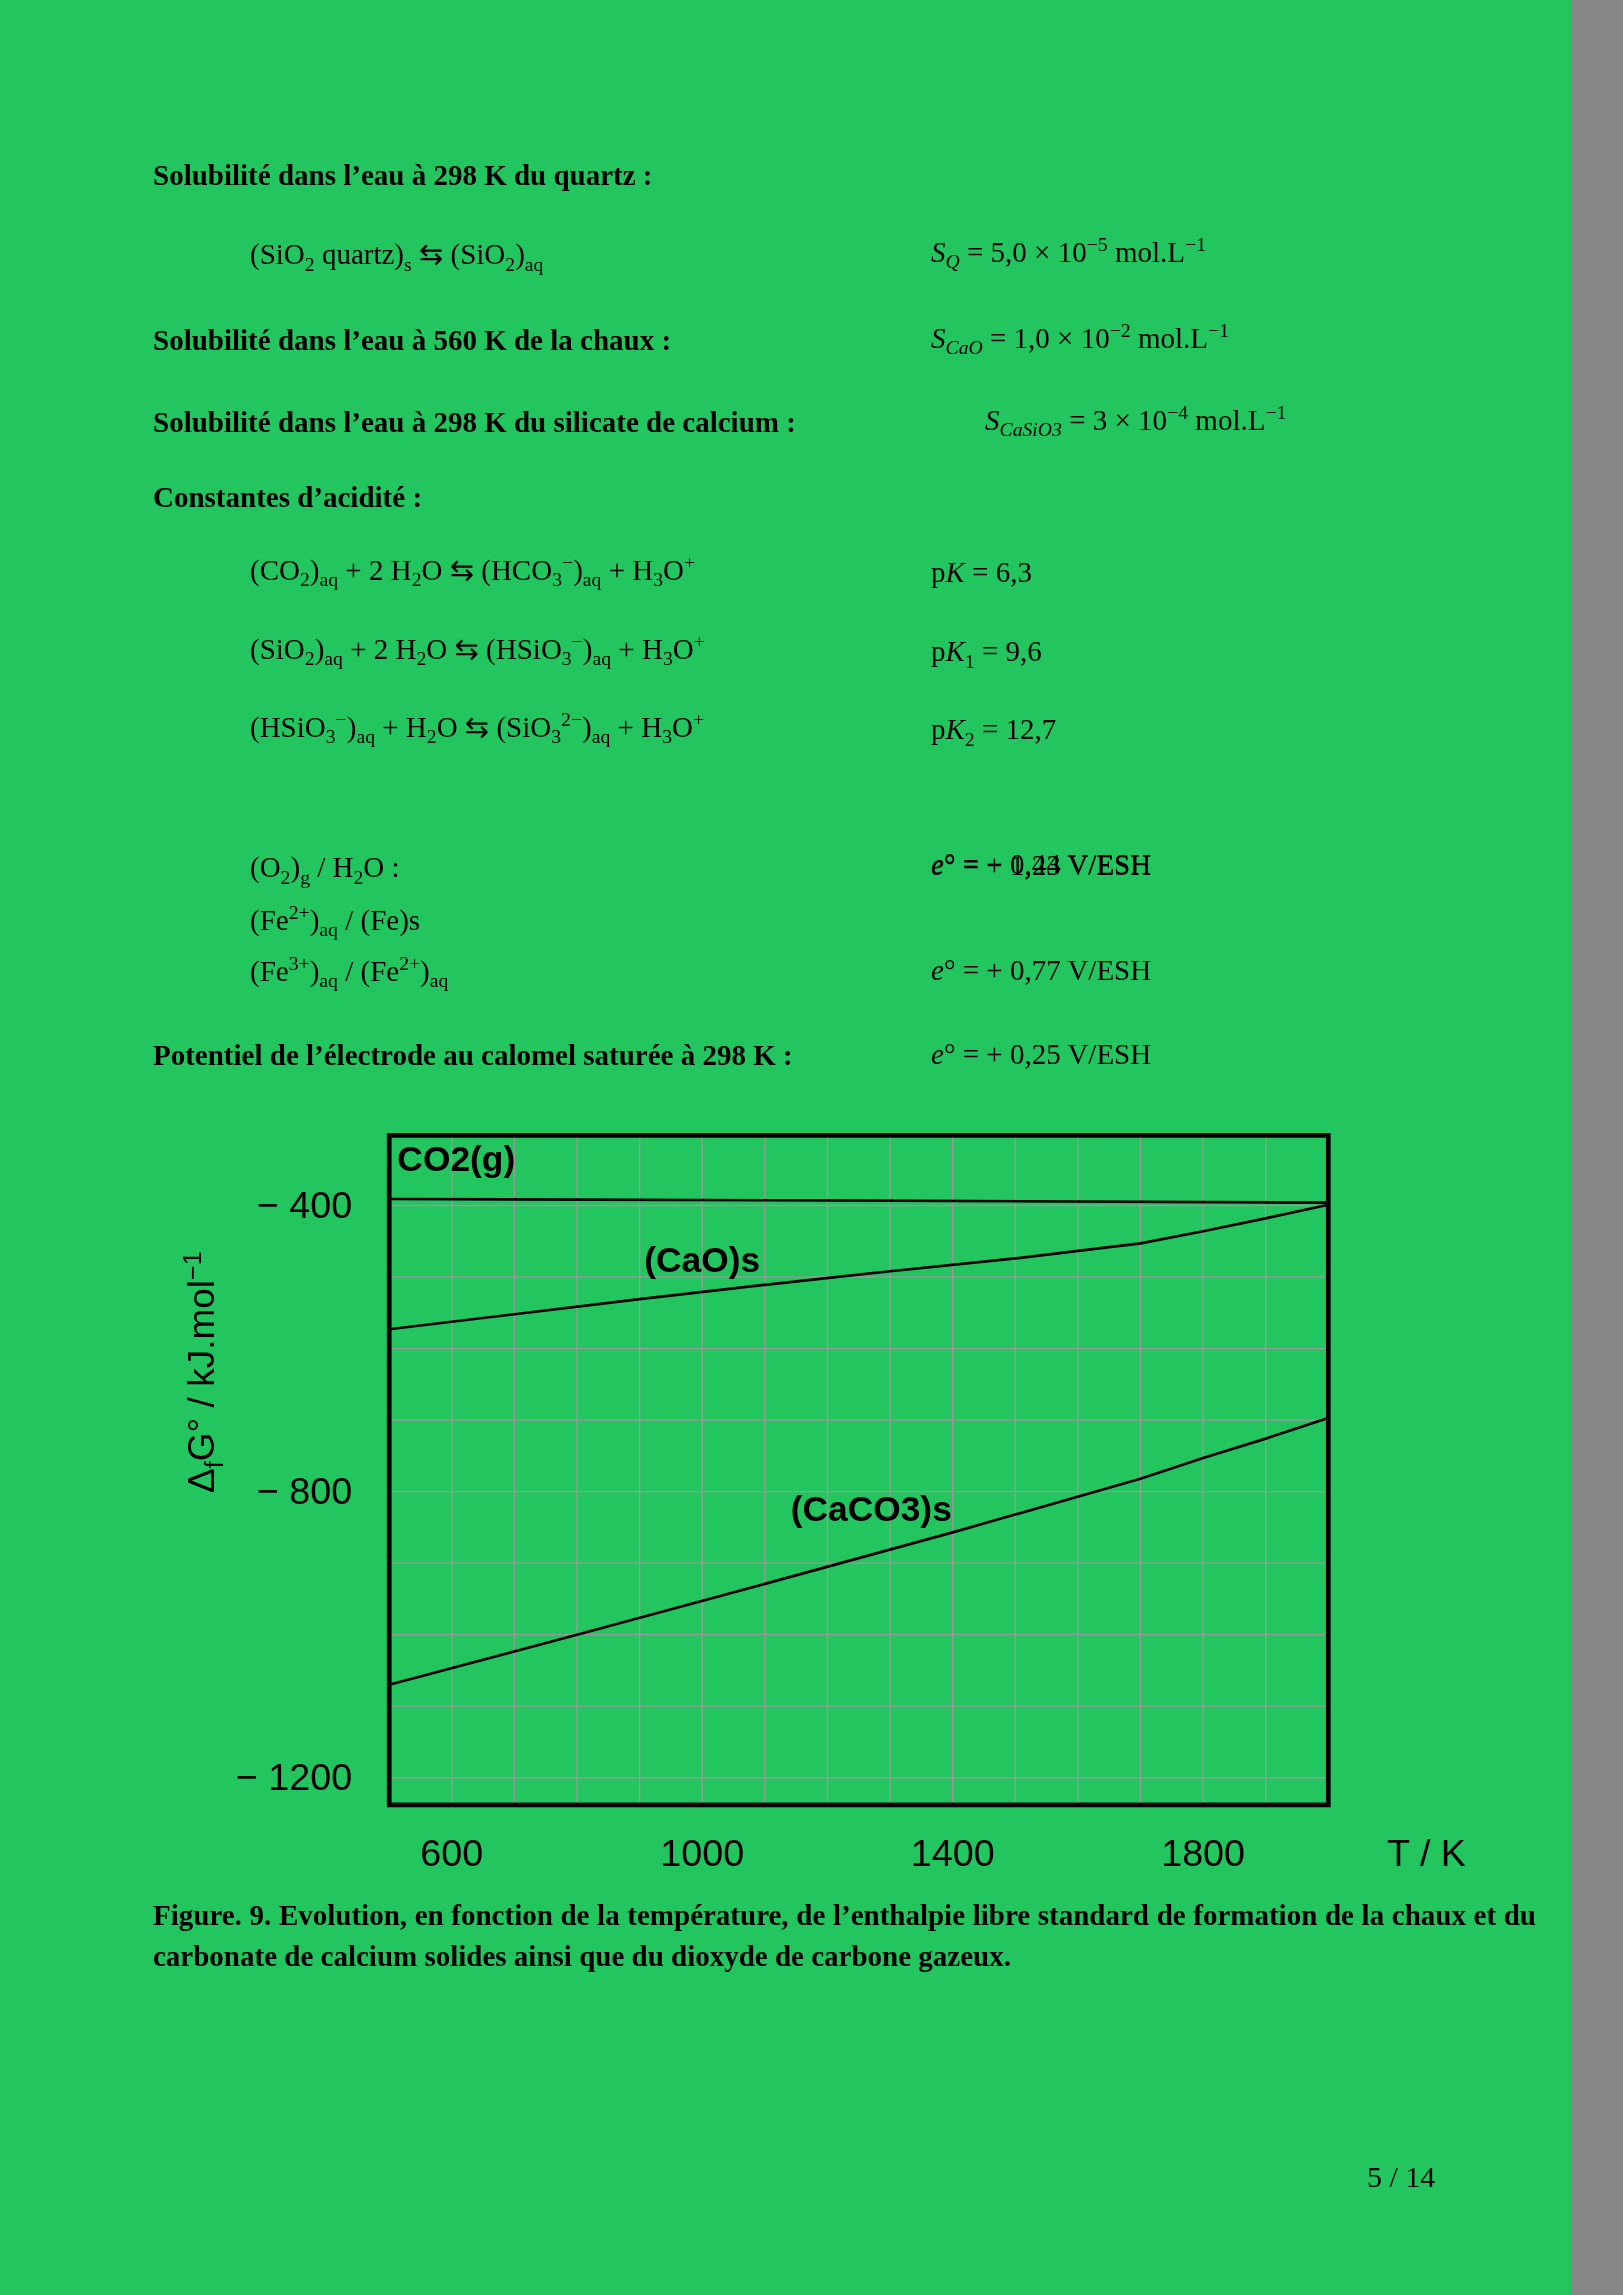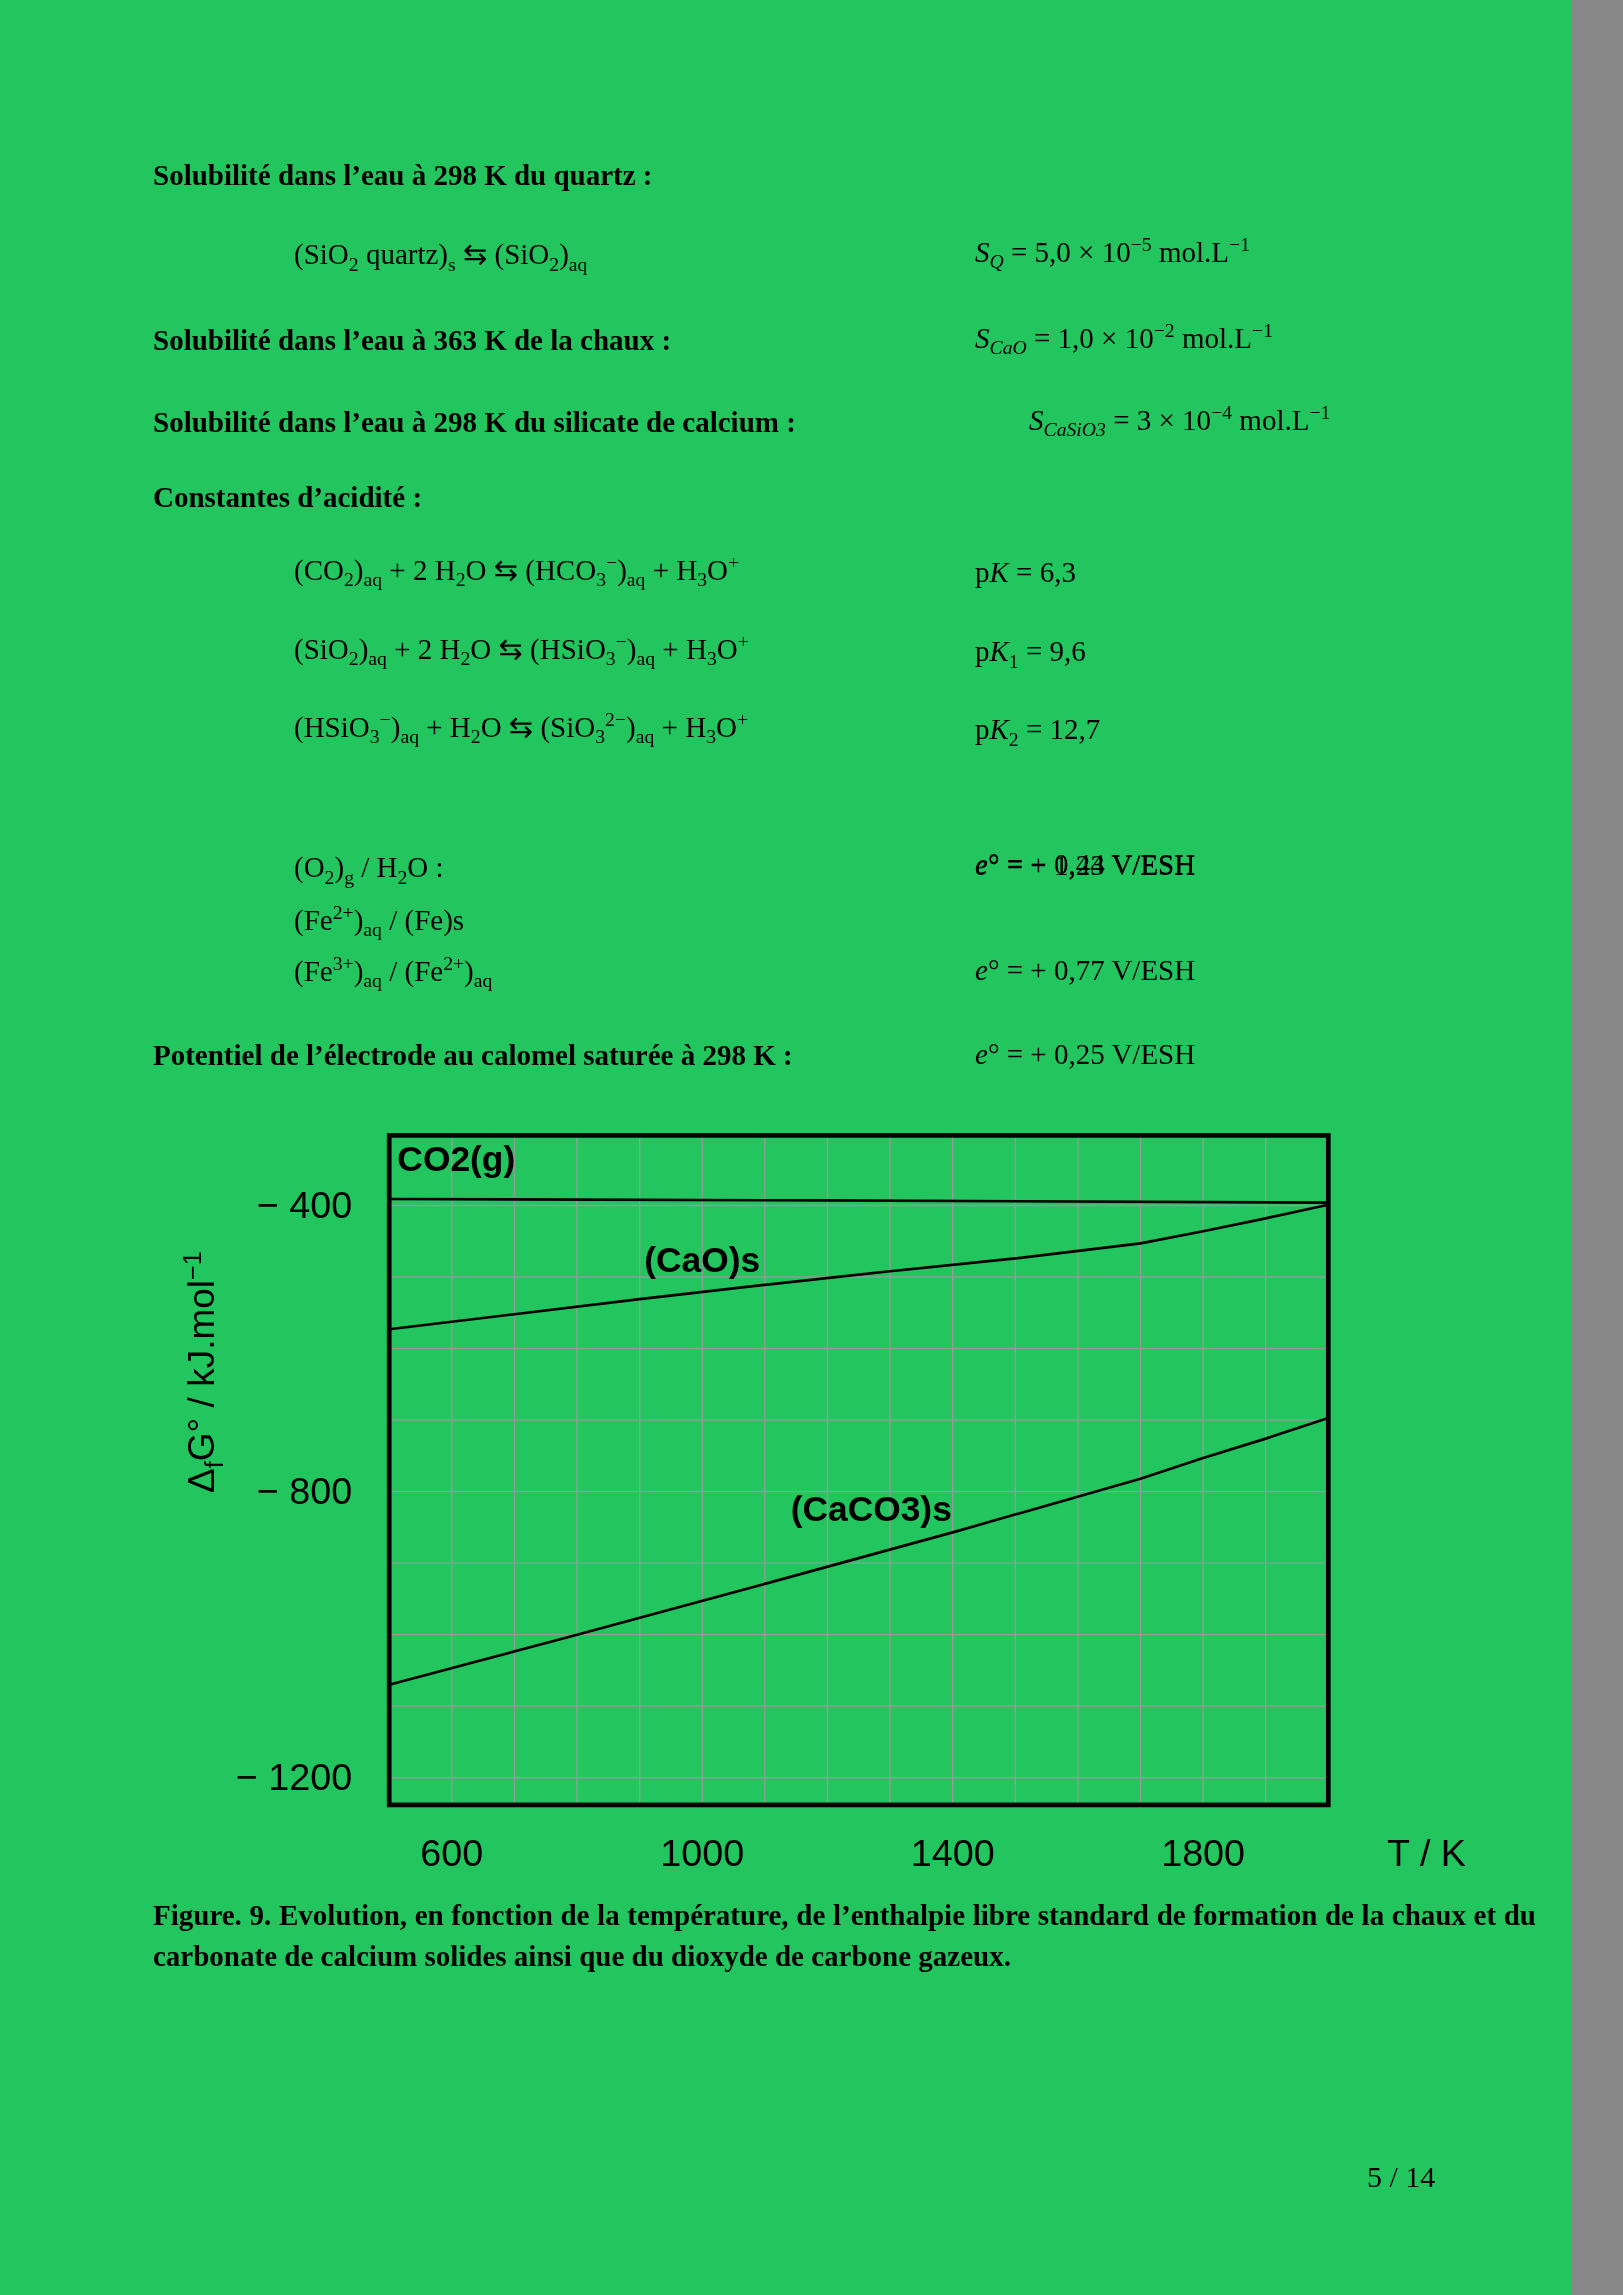--- a/index.html
+++ b/index.html
@@ -6,21 +6,21 @@
   .page{
     position:relative;
     width:1571px;height:2295px;
     background:#22c55e;
     font-family:"Liberation Serif", serif;
     color:#000;
     overflow:hidden;
   }
   .t{position:absolute;white-space:nowrap;font-size:29px;line-height:1.25;}
   .h{font-weight:bold;}
-  .eq{font-size:29px;margin-left:44px;}
+  .eq{font-size:29px;}
   sub{font-size:68%;vertical-align:sub;}
   sup{font-size:68%;vertical-align:super;}
   .cap{
     position:absolute;left:153px;top:1895px;width:1383px;
     font-weight:bold;font-size:29px;line-height:1.42;
     text-align:justify;white-space:normal;
   }
   .foot{position:absolute;left:1367px;top:2160px;width:141px;font-weight:normal;font-size:30px;}
   #chart-area{position:absolute;left:0;top:1100px;width:1624px;height:833px;}
   #y-axis-title{
@@ -32,21 +32,21 @@
 </style>
 </head>
 <body>
 
 <div class="page">
 
   <div class="t h" style="left:153px;top:157px">Solubilité dans l’eau à 298 K du quartz :</div>
   <div class="t eq" style="left:250px;top:236px">(SiO<sub>2</sub> quartz)<sub>s</sub> ⇆ (SiO<sub>2</sub>)<sub>aq</sub></div>
   <div class="t eq" style="left:931px;top:232px"><i>S</i><sub><i>Q</i></sub> = 5,0 × 10<sup>−5</sup> mol.L<sup>−1</sup></div>
 
-  <div class="t h" style="left:153px;top:322px">Solubilité dans l’eau à 363 K de la chaux :</div>
+  <div class="t h" style="left:153px;top:322px">Solubilité dans l’eau à 560 K de la chaux :</div>
   <div class="t eq" style="left:931px;top:318px"><i>S</i><sub><i>CaO</i></sub> = 1,0 × 10<sup>−2</sup> mol.L<sup>−1</sup></div>
 
   <div class="t h" style="left:153px;top:404px">Solubilité dans l’eau à 298 K du silicate de calcium :</div>
   <div class="t eq" style="left:985px;top:400px"><i>S</i><sub><i>CaSiO3</i></sub> = 3 × 10<sup>−4</sup> mol.L<sup>−1</sup></div>
 
   <div class="t h" style="left:153px;top:479px">Constantes d’acidité :</div>
   <div class="t eq" style="left:250px;top:550px">(CO<sub>2</sub>)<sub>aq</sub> + 2 H<sub>2</sub>O ⇆ (HCO<sub>3</sub><sup>−</sup>)<sub>aq</sub> + H<sub>3</sub>O<sup>+</sup></div>
   <div class="t eq" style="left:931px;top:554px">p<i>K</i> = 6,3</div>
   <div class="t eq" style="left:250px;top:629px">(SiO<sub>2</sub>)<sub>aq</sub>  +  2 H<sub>2</sub>O ⇆ (HSiO<sub>3</sub><sup>−</sup>)<sub>aq</sub>  +  H<sub>3</sub>O<sup>+</sup></div>
   <div class="t eq" style="left:931px;top:633px">p<i>K</i><sub>1</sub> = 9,6</div>

